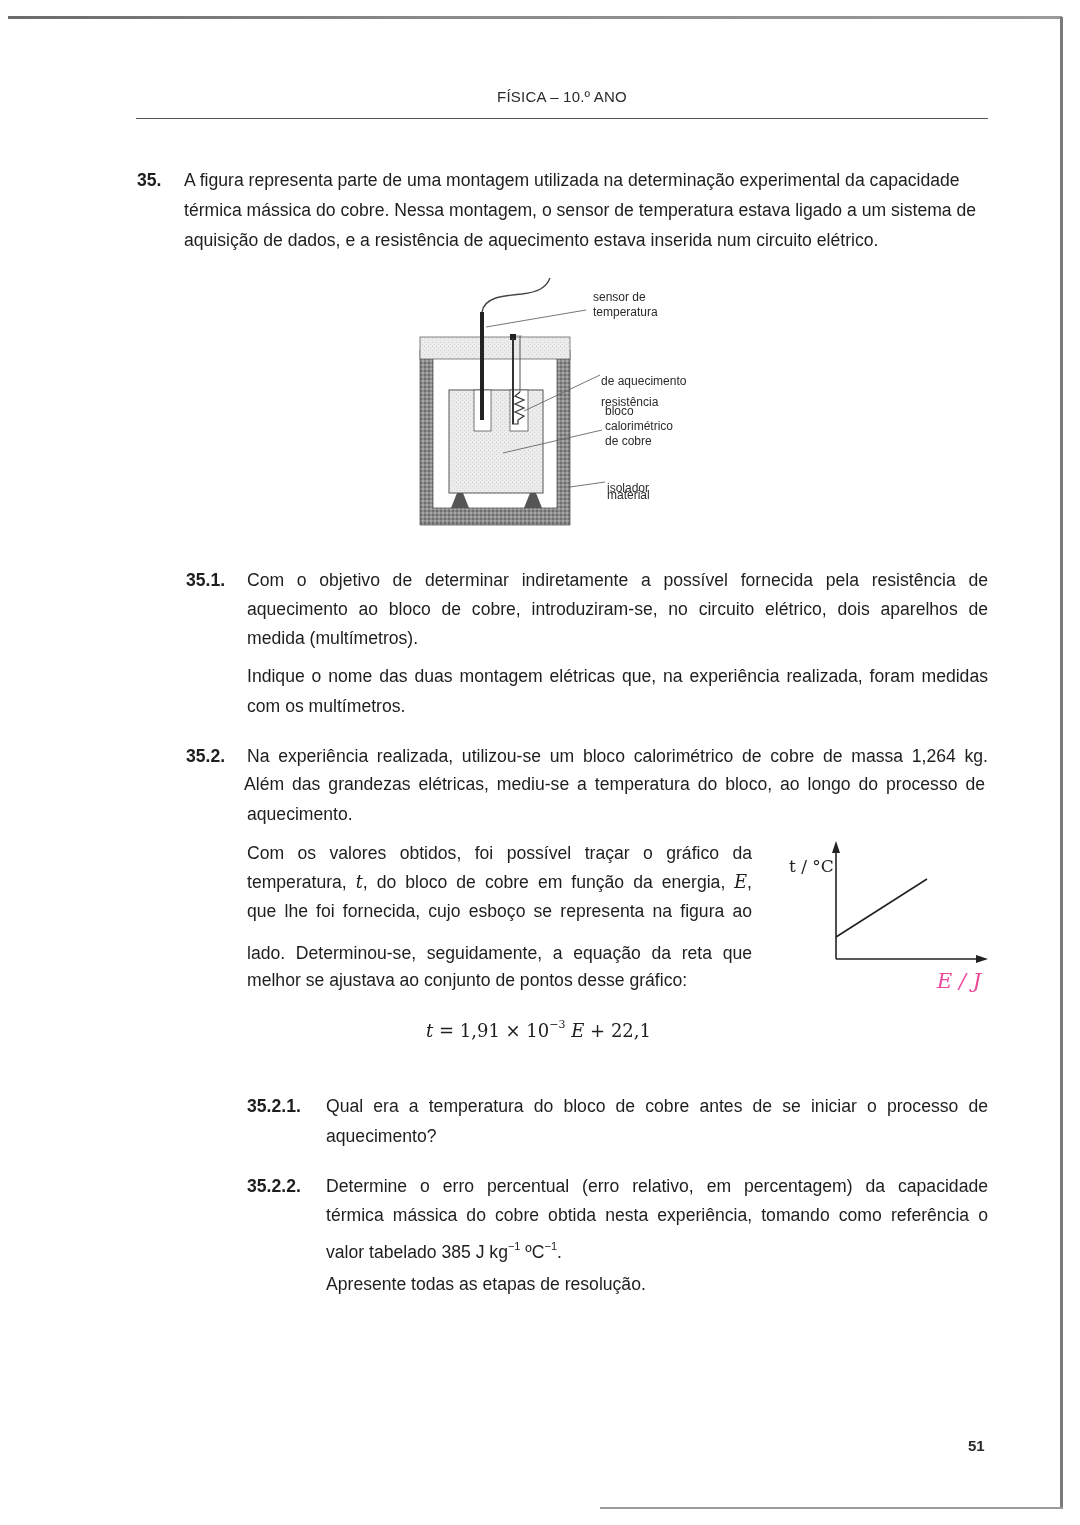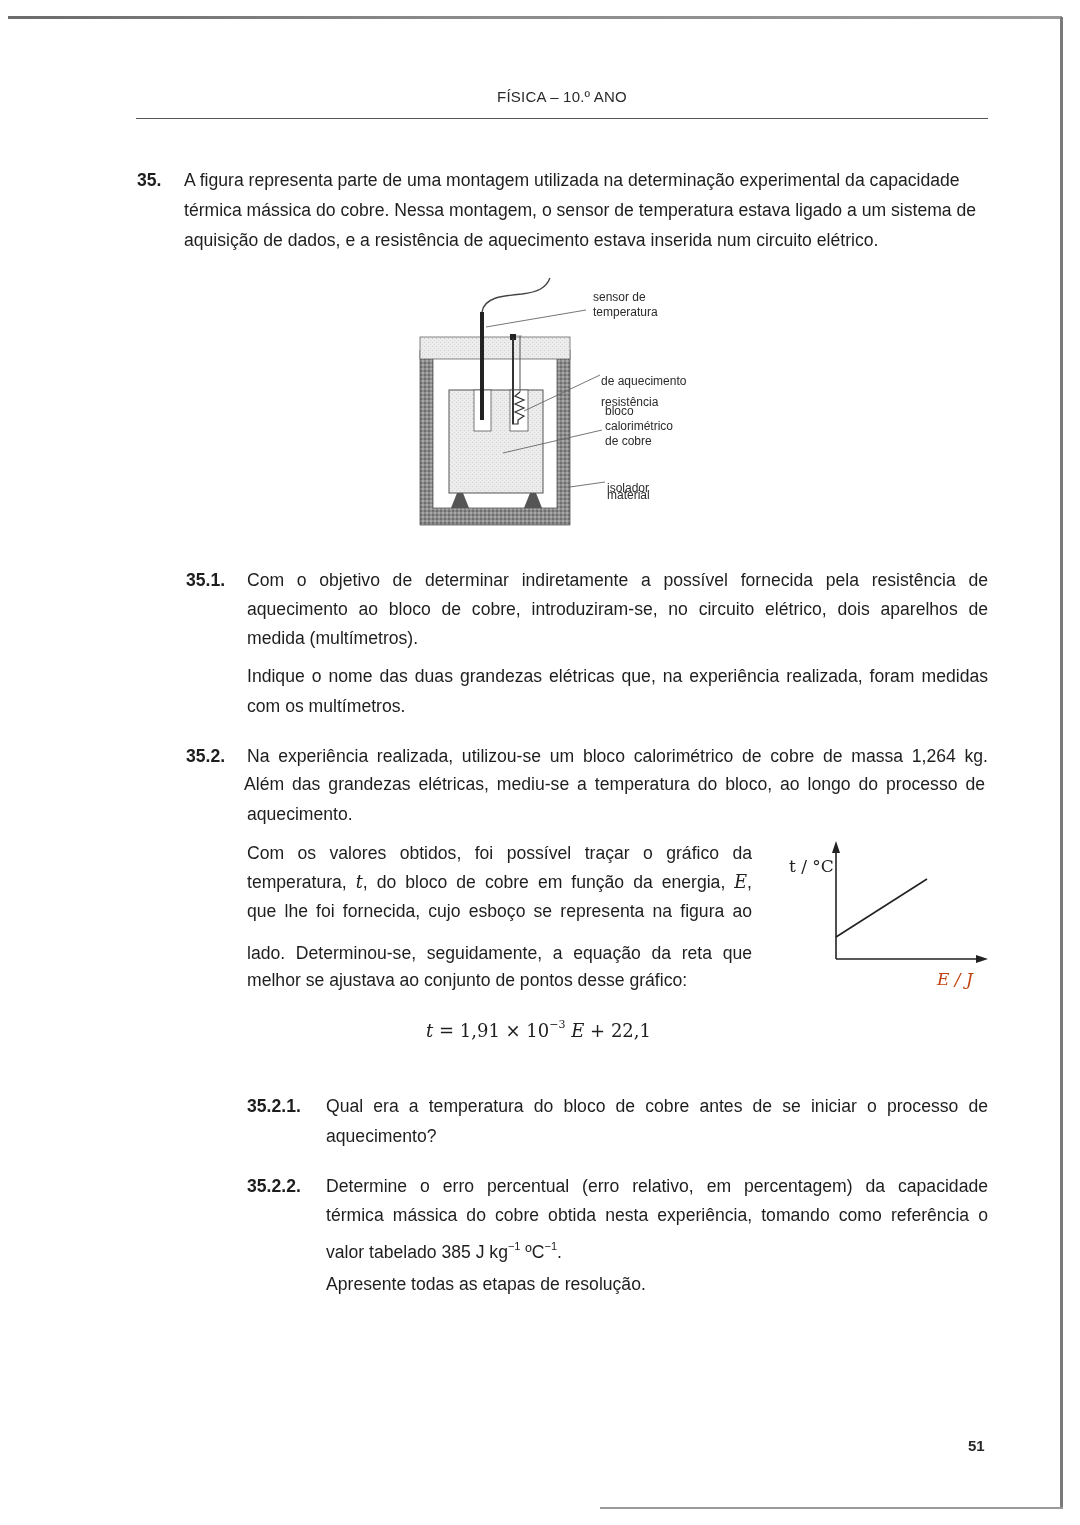--- a/index.html
+++ b/index.html
@@ -94,21 +94,21 @@
 <div class="fig-label" style="left:605px; top:404px;">bloco</div>
 <div class="fig-label" style="left:605px; top:419px;">calorimétrico</div>
 <div class="fig-label" style="left:605px; top:434px;">de cobre</div>
 <div class="fig-label" style="left:607px; top:488px;">material</div>
 <div class="fig-label" style="left:607px; top:481px;">isolador</div>
 
 <div class="num" style="left:186px; top:565px;">35.1.</div>
 <div class="p" style="left:247px; top:565px; width:741px; text-align-last: justify;">Com o objetivo de determinar indiretamente a possível fornecida pela resistência de</div>
 <div class="p" style="left:247px; top:594px; width:741px; text-align-last: justify;">aquecimento ao bloco de cobre, introduziram-se, no circuito elétrico, dois aparelhos de</div>
 <div class="p" style="left:247px; top:623px;">medida (multímetros).</div>
-<div class="p" style="left:247px; top:661px; width:741px; text-align-last: justify;">Indique o nome das duas grandezas elétricas que, na experiência realizada, foram medidas</div>
+<div class="p" style="left:247px; top:661px; width:741px; text-align-last: justify;">Indique o nome das duas montagem elétricas que, na experiência realizada, foram medidas</div>
 <div class="p" style="left:247px; top:691px;">com os multímetros.</div>
 
 <div class="num" style="left:186px; top:741px;">35.2.</div>
 <div class="p" style="left:247px; top:741px; width:741px; text-align-last: justify;">Na experiência realizada, utilizou-se um bloco calorimétrico de cobre de massa 1,264 kg.</div>
 <div class="p" style="left:244px; top:769px; width:741px; text-align-last: justify;">Além das grandezas elétricas, mediu-se a temperatura do bloco, ao longo do processo de</div>
 <div class="p" style="left:247px; top:799px;">aquecimento.</div>
 
 <div class="p" style="left:247px; top:838px; width:505px; text-align-last: justify;">Com os valores obtidos, foi possível traçar o gráfico da</div>
 <div class="p" style="left:247px; top:867px; width:505px; text-align-last: justify;"><span>temperatura, </span><span class="math">t</span><span>, do bloco de cobre em função da energia, </span><span class="math">E</span><span>,</span></div>
 <div class="p" style="left:247px; top:896px; width:505px; text-align-last: justify;">que lhe foi fornecida, cujo esboço se representa na figura ao</div>
@@ -116,21 +116,21 @@
 <div class="p" style="left:247px; top:955px;margin-top:10px;">melhor se ajustava ao conjunto de pontos desse gráfico:</div>
 
 <svg style="position:absolute; left:770px; top:825px;" width="230" height="170" viewBox="0 0 230 170">
   <line x1="66" y1="134" x2="66" y2="22" stroke="#222" stroke-width="1.6"></line>
   <polygon points="66,16 62,28 70,28" fill="#222"></polygon>
   <line x1="66" y1="134" x2="210" y2="134" stroke="#222" stroke-width="1.6"></line>
   <polygon points="218,134 206,130 206,138" fill="#222"></polygon>
   <line x1="66" y1="112" x2="157" y2="54" stroke="#222" stroke-width="1.6"></line>
 </svg>
 <div style="position:absolute; left:789px; top:856px; font-family:'DejaVu Serif', serif; font-size:17px; color:#222;">t / °C</div>
-<div style="position:absolute; left:937px; top:969px; font-family:'DejaVu Serif', serif; font-style:italic; font-size:17px; color:#c2410c;">E / J</div>
+<div style="position:absolute; left:937px; top:969px; font-family:'DejaVu Serif', serif; font-style:italic; font-size:21px; color:#ec4899;">E / J</div>
 
 <div class="eq"><span class="it">t</span><span> = </span><span>1,91 × 10</span><sup>−3</sup><span class="it"> E</span><span> + 22,1</span></div>
 
 <div class="num" style="left:247px; top:1091px;">35.2.1.</div>
 <div class="p" style="left:326px; top:1091px; width:662px; text-align-last: justify;">Qual era a temperatura do bloco de cobre antes de se iniciar o processo de</div>
 <div class="p" style="left:326px; top:1121px;">aquecimento?</div>
 
 <div class="num" style="left:247px; top:1171px;">35.2.2.</div>
 <div class="p" style="left:326px; top:1171px; width:662px; text-align-last: justify;">Determine o erro percentual (erro relativo, em percentagem) da capacidade</div>
 <div class="p" style="left:326px; top:1200px; width:662px; text-align-last: justify;">térmica mássica do cobre obtida nesta experiência, tomando como referência o</div>

